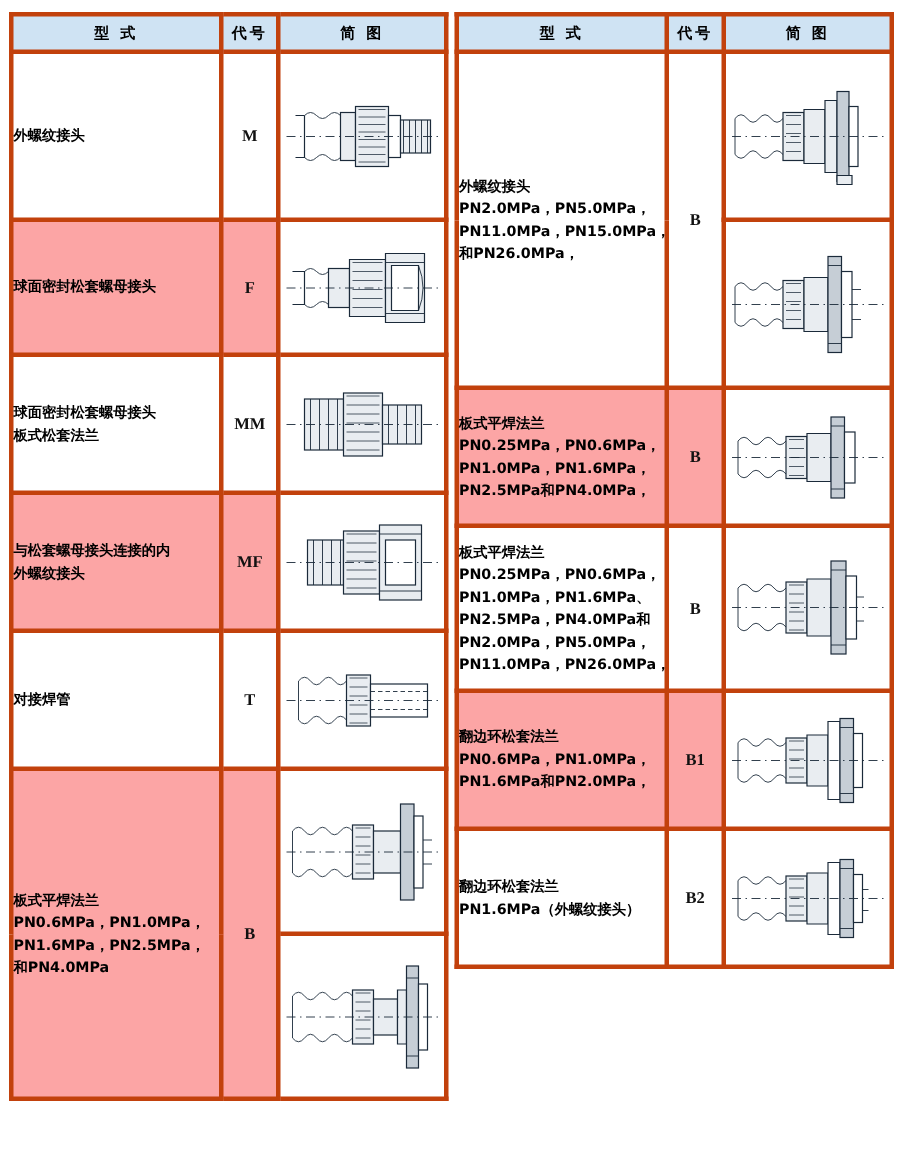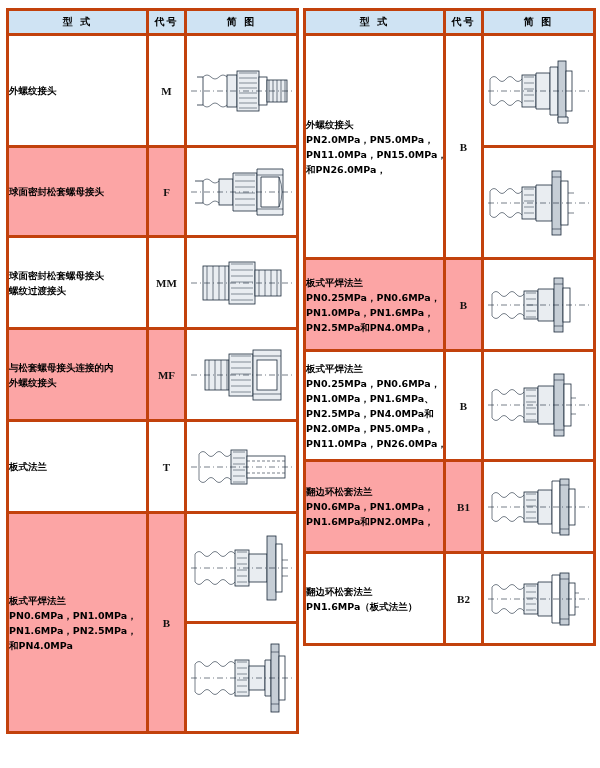--- a/index.html
+++ b/index.html
@@ -170,21 +170,21 @@
               </g>
               <path class="ln2" d="M2 37 h102" stroke-dasharray="6 3 1 3"></path>
             </svg>
           </td>
         </tr>
 
         <tr style="height:92px">
           <td class="type center-v plain">
             <div class="lines">
               <div>球面密封松套螺母接头</div>
-              <div>螺纹过渡接头</div>
+              <div>板式松套法兰</div>
             </div>
           </td>
           <td class="code plain">MM</td>
           <td class="fig">
             <svg width="106" height="74" viewBox="0 0 106 74">
               <rect class="fillgray" x="14" y="20" width="26" height="34"></rect>
               <g class="ln2">
                 <path d="M18 20 v34 M24 20 v34 M30 20 v34 M36 20 v34"></path>
               </g>
               <rect class="fillgray" x="40" y="16" width="26" height="42"></rect>
@@ -224,21 +224,21 @@
                   <path d="M64 18 h28 M64 56 h28"></path>
                 </g>
               <path class="ln2" d="M2 37 h102" stroke-dasharray="6 3 1 3"></path>
             </svg>
           </td>
         </tr>
 
         <tr style="height:92px">
           <td class="type center-v plain">
             <div class="lines">
-              <div>板式法兰</div>
+              <div>对接焊管</div>
             </div>
           </td>
           <td class="code plain">T</td>
           <td class="fig">
             <svg width="106" height="74" viewBox="0 0 106 74">
               <g class="ln2">
                 <path d="M10 24 q4 -5 8 0 q4 5 8 0 q4 -5 8 0 q4 5 8 0"></path>
                 <path d="M10 50 q4 5 8 0 q4 -5 8 0 q4 5 8 0 q4 -5 8 0"></path>
                 <path d="M10 24 v26"></path>
               </g>
@@ -473,21 +473,21 @@
                 </g>
               <path class="ln2" d="M2 42 h102" stroke-dasharray="6 3 1 3"></path>
             </svg>
           </td>
         </tr>
 
         <tr style="height:92px">
           <td class="type center-v plain">
             <div class="lines">
               <div>翻边环松套法兰</div>
-              <div>PN1.6MPa（板式法兰）</div>
+              <div>PN1.6MPa（外螺纹接头）</div>
             </div>
           </td>
           <td class="code plain">B2</td>
           <td class="fig">
             <svg width="106" height="84" viewBox="0 0 106 84">
               <g class="ln2">
                 <path d="M6 30 q4 -5 8 0 q4 5 8 0 q4 -5 8 0 q4 5 8 0"></path>
                 <path d="M6 54 q4 5 8 0 q4 -5 8 0 q4 5 8 0 q4 -5 8 0"></path>
                 <path d="M6 30 v24"></path>
               </g>

